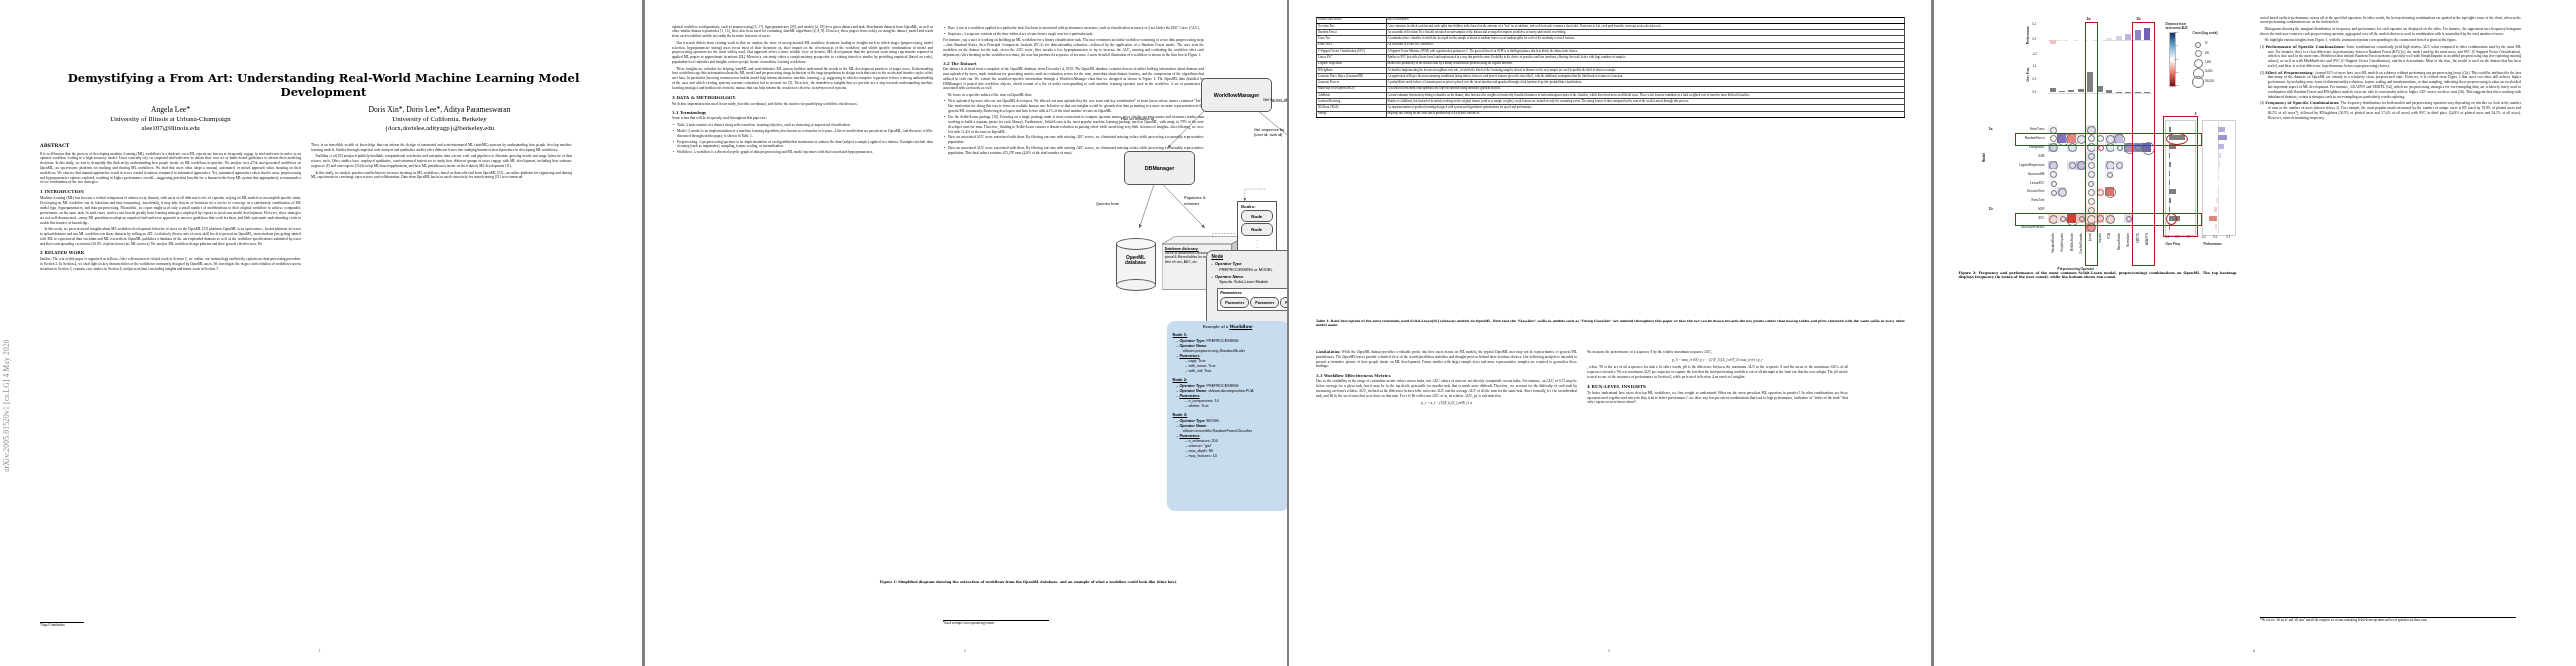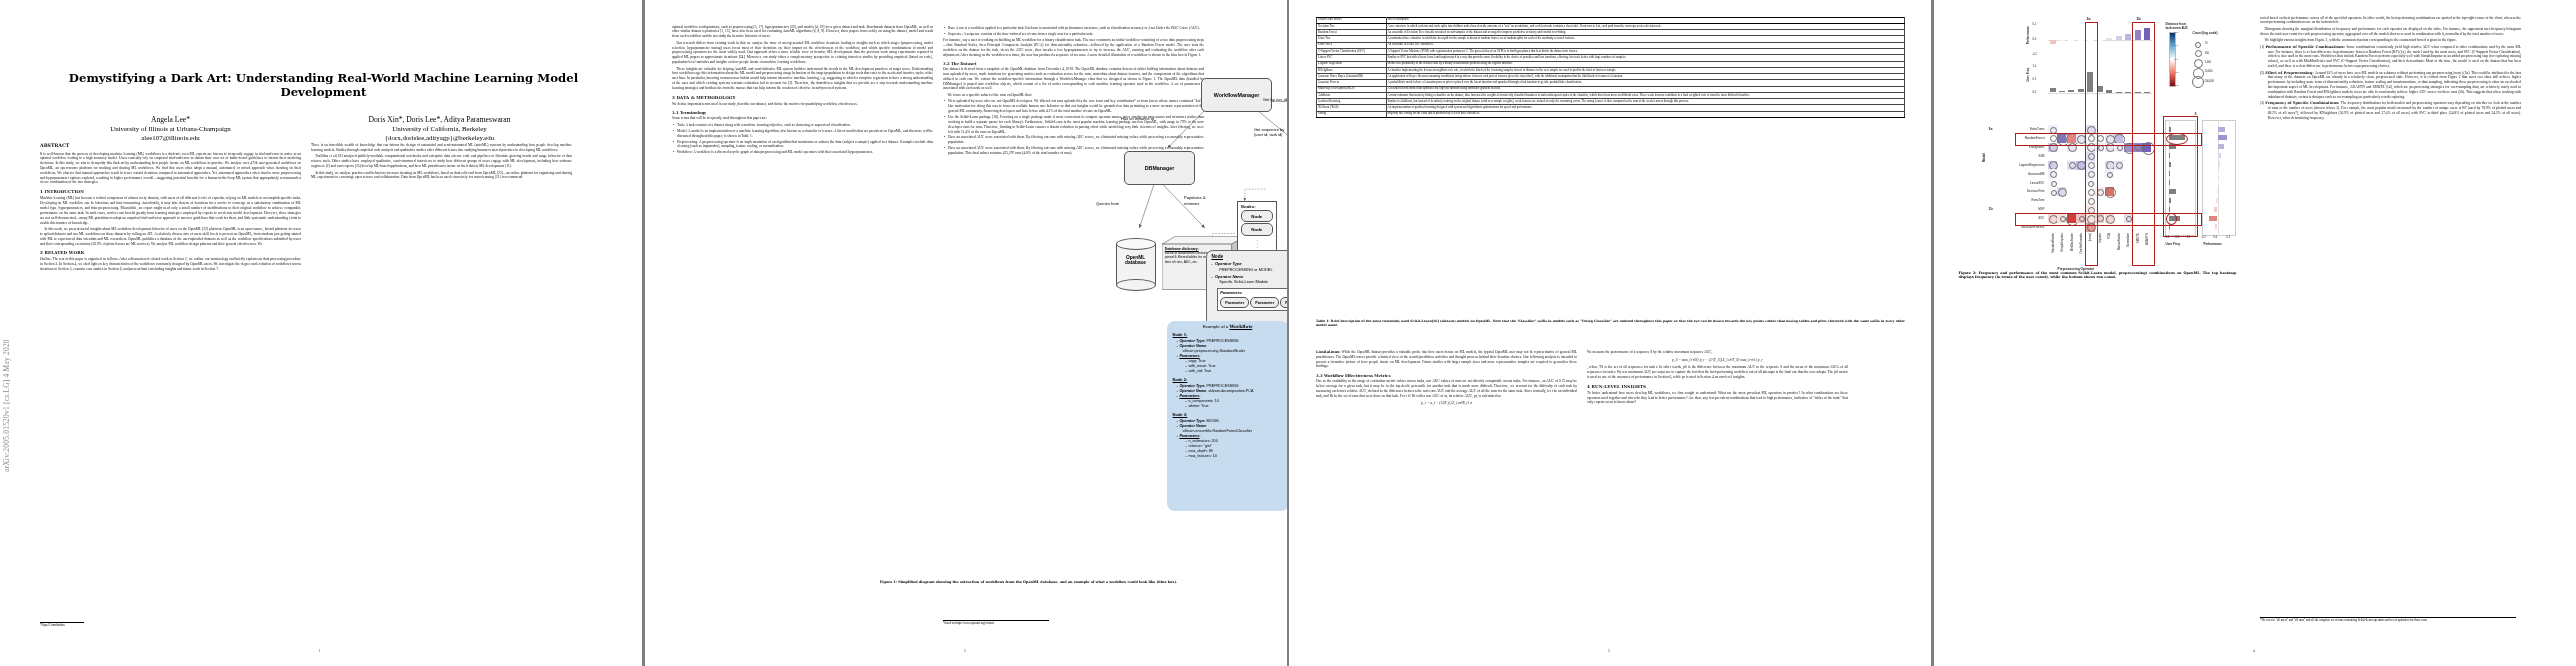--- a/index.html
+++ b/index.html
@@ -10,21 +10,21 @@
   #page2{left:645px;width:642px;}
   #page3{left:1289px;width:642px;}
   #page4{left:1934px;width:642px;}
 
   .arxiv-rail{position:absolute;left:2.2px;top:183px;width:15.6px;height:289px;
     writing-mode:vertical-rl;transform:rotate(180deg);
     font-size:7.5px;color:#8c8c8c;letter-spacing:0.2px;font-family:"Liberation Serif",serif;}
 
   .ttl{position:absolute;left:51px;top:71px;width:545px;text-align:center;
     font-family:"DejaVu Serif",serif;font-weight:bold;font-size:11.7px;line-height:1.22;color:#000;}
-  .authblock{position:absolute;top:115px;width:261px;text-align:center;font-size:7px;line-height:1.3;}
+  .authblock{position:absolute;top:105px;width:261px;text-align:center;font-size:7px;line-height:1.3;}
   #auth-left{left:40px;}
   #auth-right{left:309px;}
   .auth-name{font-size:7.6px;}
   .auth-aff{font-size:6.9px;}
   .auth-mail{font-size:6.9px;}
 
   .col{position:absolute;font-size:3.6px;line-height:1.345;text-align:justify;color:#111;
        font-family:"Liberation Serif",serif;hyphens:auto;}
   .col p{margin:0 0 1.7px 0;text-indent:4.4px;}
   .col p.ni{text-indent:0;}
@@ -74,21 +74,21 @@
   .ring{position:absolute;border-radius:50%;border:0.4px solid #6d6d6d;}
 </style>
 </head>
 <body>
 
 <div class="canvas">
 
   <div class="page" id="page1">
     <div class="arxiv-rail">arXiv:2005.01520v1  [cs.LG]  4 May 2020</div>
 
-    <div class="ttl">Demystifying a Dark Art: Understanding Real-World Machine Learning Model Development</div>
+    <div class="ttl">Demystifying a From Art: Understanding Real-World Machine Learning Model Development</div>
 
     <div class="authblock" id="auth-left">
       <div class="auth-name">Angela Lee*</div>
       <div class="auth-aff">University of Illinois at Urbana-Champaign</div>
       <div class="auth-mail">alee107@illinois.edu</div>
     </div>
     <div class="authblock" id="auth-right">
       <div class="auth-name">Doris Xin*, Doris Lee*, Aditya Parameswaran</div>
       <div class="auth-aff">University of California, Berkeley</div>
       <div class="auth-mail">{dorx,dorislee,adityagp}@berkeley.edu</div>

